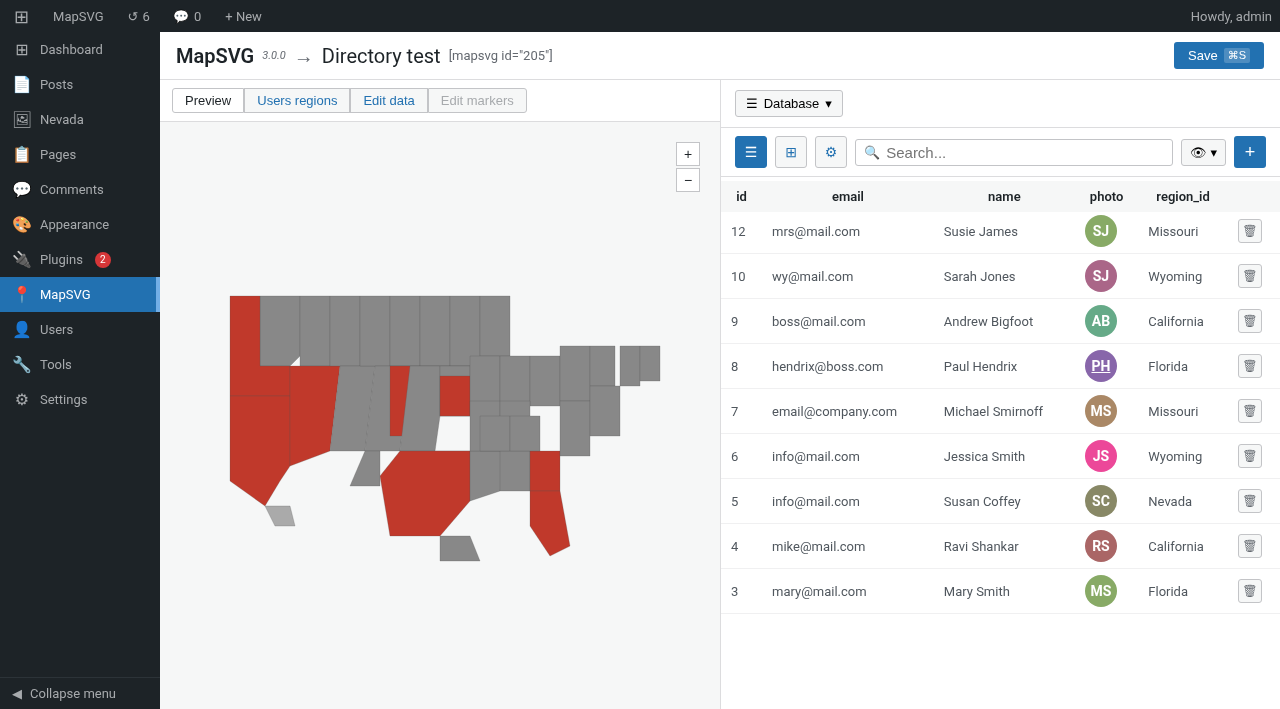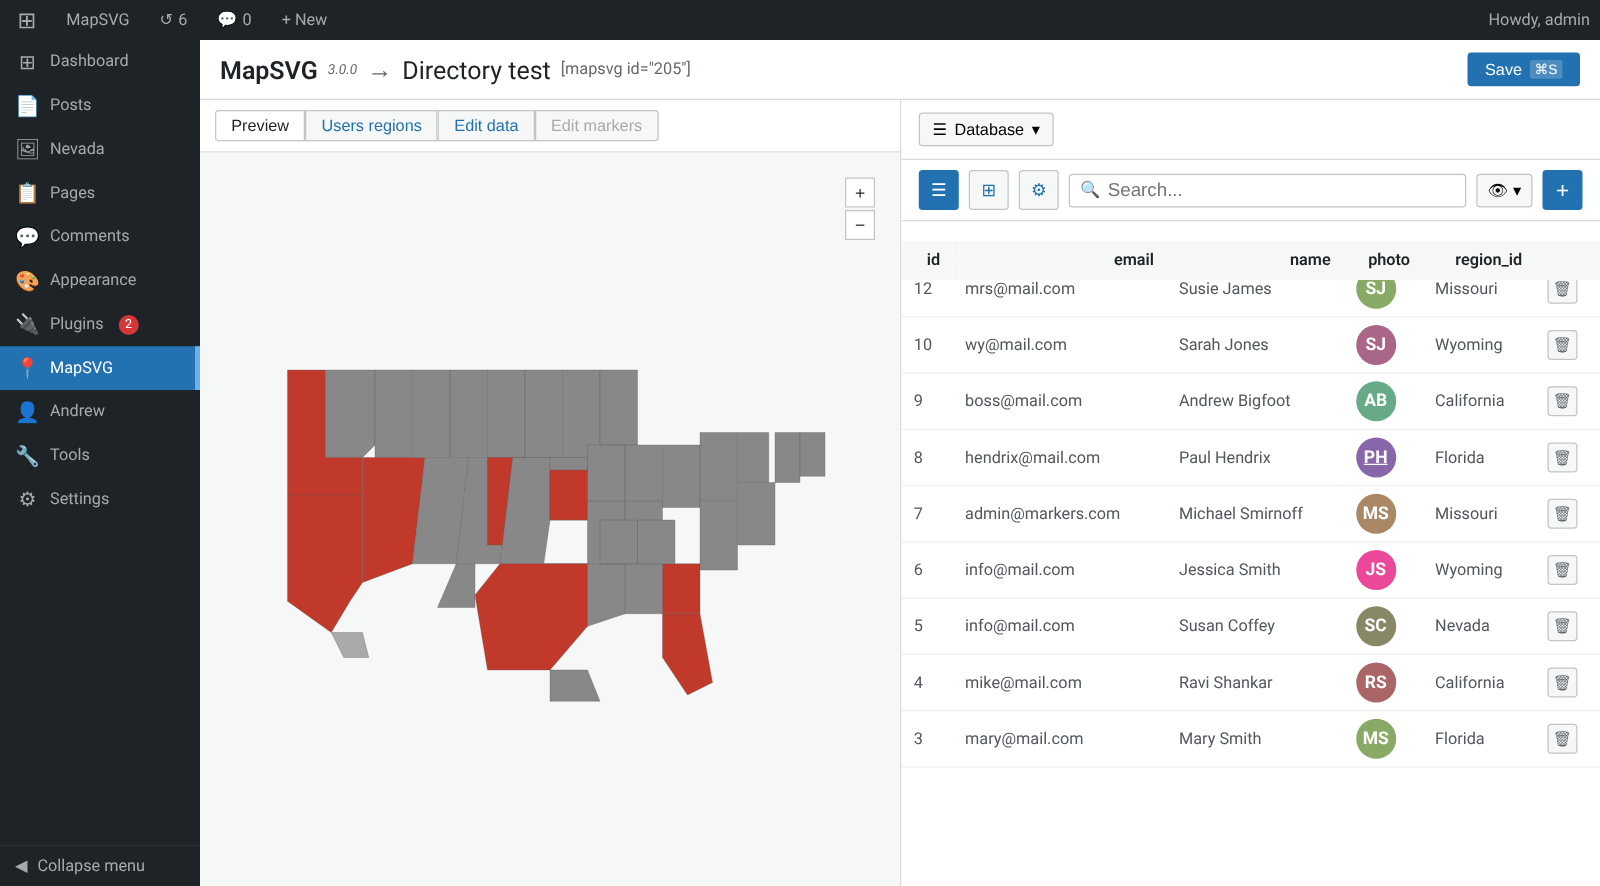--- a/index.html
+++ b/index.html
@@ -102,21 +102,21 @@
     .db-tool-btn { width: 32px; height: 32px; border: 1px solid #c3c4c7; background: #f6f7f7; cursor: pointer; display: flex; align-items: center; justify-content: center; border-radius: 3px; color: #2271b1; font-size: 14px; }
     .db-tool-btn.active { background: #2271b1; color: #fff; border-color: #2271b1; }
     .db-search { flex: 1; display: flex; align-items: center; gap: 6px; border: 1px solid #c3c4c7; padding: 4px 8px; border-radius: 3px; background: #fff; }
     .db-search input { border: none; outline: none; flex: 1; font-size: 15px; color: #50575e; }
     .db-view-btn { display: flex; align-items: center; gap: 4px; padding: 5px 8px; border: 1px solid #c3c4c7; background: #f6f7f7; cursor: pointer; border-radius: 3px; font-size: 13px; }
     .db-add-btn { width: 32px; height: 32px; background: #2271b1; color: #fff; border: none; cursor: pointer; display: flex; align-items: center; justify-content: center; border-radius: 3px; font-size: 18px; }
 
     
     .db-table-wrap { flex: 1; overflow-y: auto; }
     table { width: 100%; border-collapse: collapse; }
-    thead th { background: #f6f7f7; border-bottom: 1px solid #dcdcde; padding: 8px 10px; text-align: right; font-weight: 600; color: #1d2327; font-size: 13px; position: sticky; top: 16px; z-index: 1; }
+    thead th { background: #f6f7f7; border-bottom: 1px solid #dcdcde; padding: 8px 10px; text-align: center; font-weight: 600; color: #1d2327; font-size: 13px; position: sticky; top: 4px; z-index: 1; }
     tbody tr { border-bottom: 1px solid #f0f0f1; }
     tbody td { padding: 6px 10px; color: #50575e; font-size: 13px; vertical-align: middle; }
     .avatar { width: 32px; height: 32px; border-radius: 50%; object-fit: cover; display: flex; align-items: center; justify-content: center; font-size: 14px; font-weight: bold; color: #fff; }
     .delete-btn { width: 24px; height: 24px; border: 1px solid #c3c4c7; background: #f6f7f7; cursor: pointer; display: flex; align-items: center; justify-content: center; border-radius: 3px; color: #646970; font-size: 12px; }
 
     
     .us-map-svg { width: 480px; height: 300px; }
     .state { fill: #888; stroke: #555; stroke-width: 0.5; }
     .state.highlighted { fill: #c0392b; }
     .state.light { fill: #aaa; }
@@ -191,21 +191,21 @@
       <span class="sidebar-icon">🔌</span>
       <span>Plugins</span>
       <span class="sidebar-badge">2</span>
     </div>
     <div class="sidebar-item active">
       <span class="sidebar-icon">📍</span>
       <span>MapSVG</span>
     </div>
     <div class="sidebar-item">
       <span class="sidebar-icon">👤</span>
-      <span>Andrew</span>
+      <span>Users</span>
     </div>
     <div class="sidebar-item">
       <span class="sidebar-icon">🔧</span>
       <span>Tools</span>
     </div>
     <div class="sidebar-item">
       <span class="sidebar-icon">⚙</span>
       <span>Settings</span>
     </div>
     <div class="collapse-menu">
@@ -373,33 +373,33 @@
       <td>
         <div class="avatar av-4">AB</div>
       </td>
       <td>California</td>
       <td>
         <button class="delete-btn">🗑</button>
       </td>
     </tr>
                 <tr>
       <td>8</td>
-      <td>hendrix@mail.com</td>
+      <td>hendrix@boss.com</td>
       <td>Paul Hendrix</td>
       <td>
         <div class="avatar av-5">PH</div>
       </td>
       <td>Florida</td>
       <td>
         <button class="delete-btn">🗑</button>
       </td>
     </tr>
                 <tr>
       <td>7</td>
-      <td>admin@markers.com</td>
+      <td>email@company.com</td>
       <td>Michael Smirnoff</td>
       <td>
         <div class="avatar av-6">MS</div>
       </td>
       <td>Missouri</td>
       <td>
         <button class="delete-btn">🗑</button>
       </td>
     </tr>
                 <tr>

